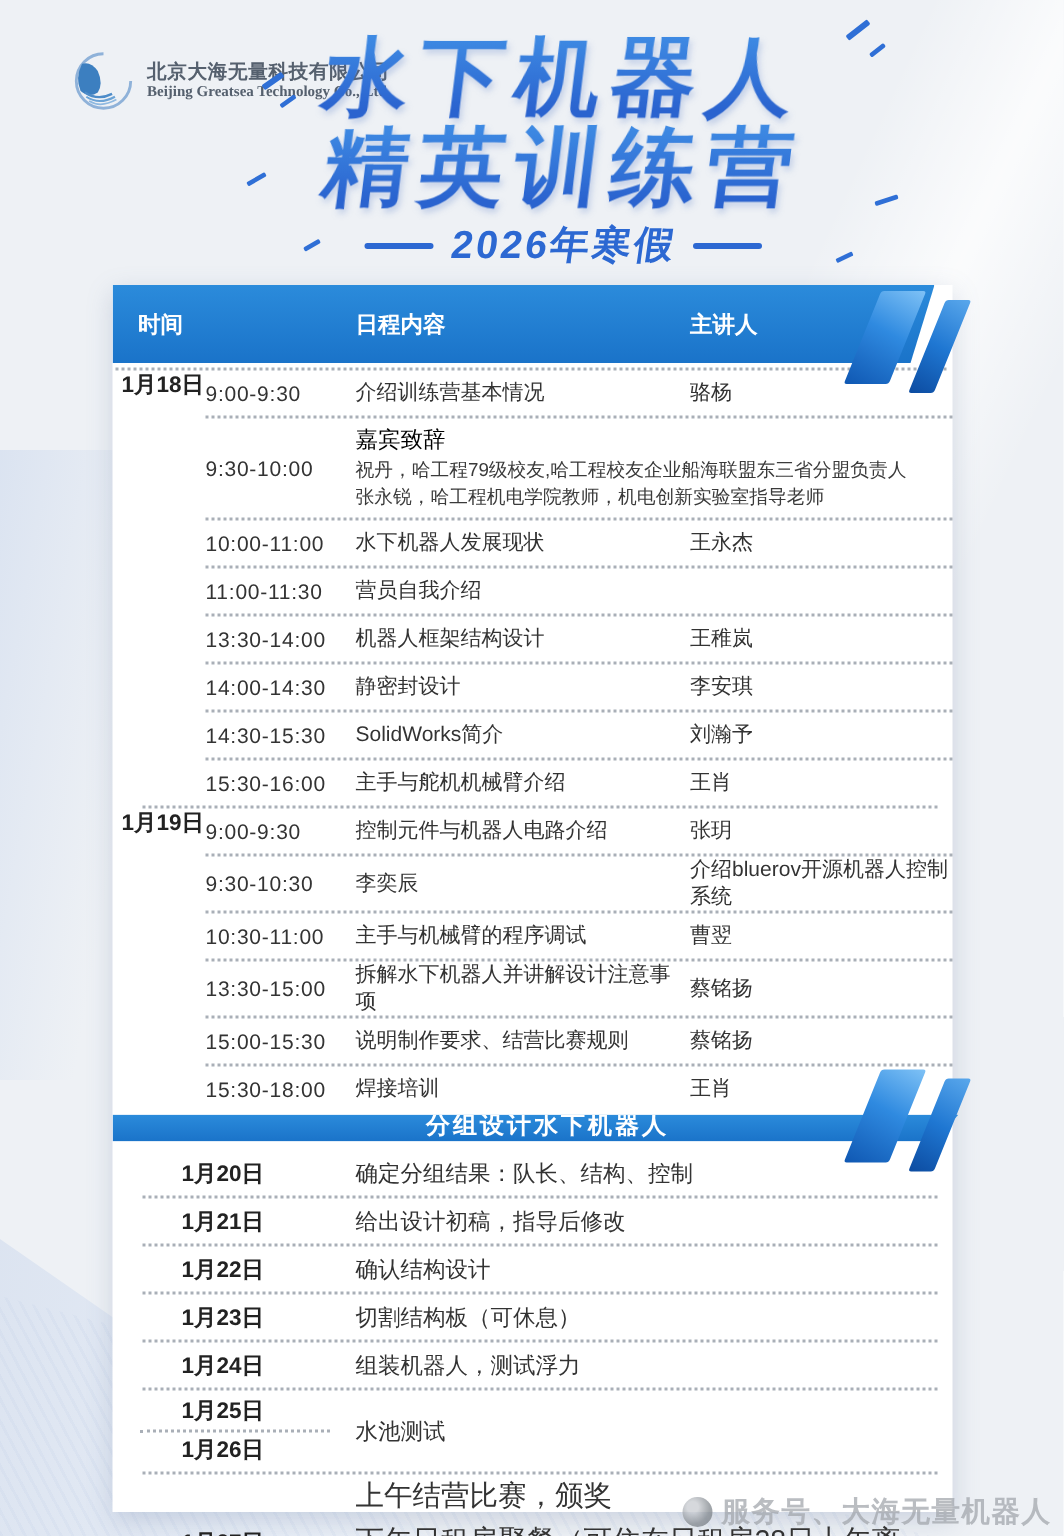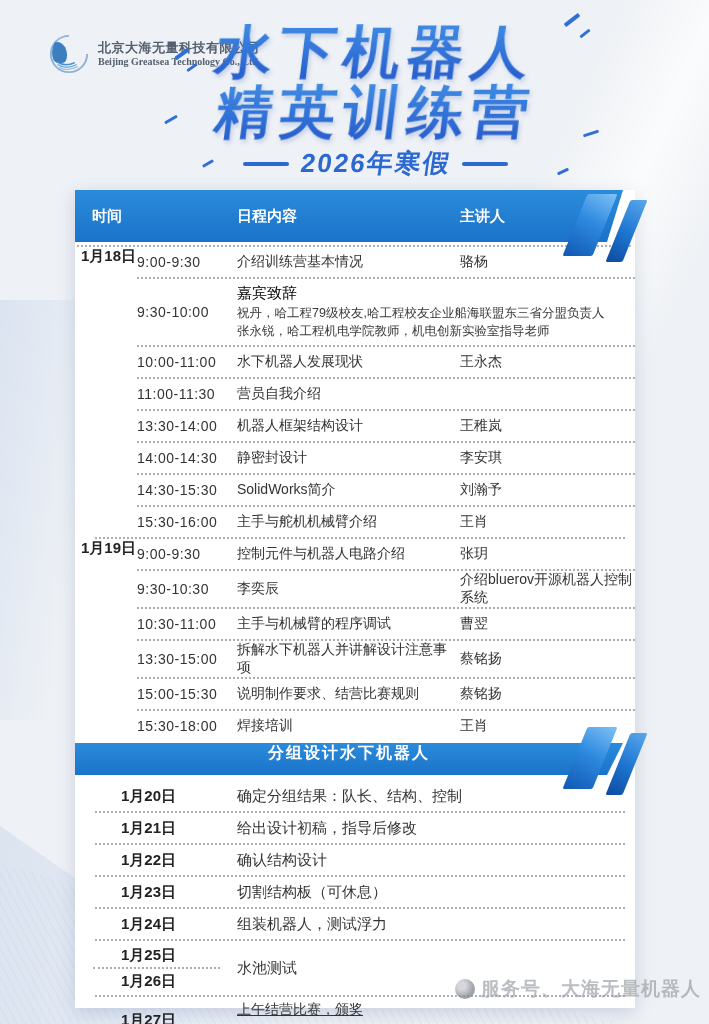--- a/index.html
+++ b/index.html
@@ -74,34 +74,34 @@
   .time{letter-spacing:.5px;white-space:nowrap;}
   .speaker{white-space:nowrap;}
   .content-multi{padding:3px 0;}
   .c-main{font-size:15px;color:#000000;margin-bottom:1px;}
   .c-sub{font-size:12.5px;color:#3a3a3a;line-height:1.45;white-space:nowrap;}
   .dv{border-top:2px dotted #a9afb7;height:0;}
   .dv-full{border-top:2px dotted #a9afb7;height:0;margin:0 10px 0 20px;}
   .dv-head{border-top:2px dotted #a9afb7;height:0;margin:3px 4px 0 2px;}
   
   .banner{margin-top:2px;}
-  .banner .bluebar{display:flex;align-items:flex-start;justify-content:center;height:32px;}
+  .banner .bluebar{display:flex;align-items:flex-end;justify-content:center;height:18px;padding-left:16px;}
   .banner-text{color:#fff;font-weight:bold;font-size:16px;letter-spacing:2px;}
   
   .drow{display:grid;grid-template-columns:162px 1fr;align-items:center;min-height:30px;}
   .drow .date{padding-left:46px;font-weight:bold;color:#222;font-size:15px;white-space:nowrap;}
   .drow .dcontent{font-size:15px;color:#333;}
   .drow.merged{min-height:54px;}
   .datecol2{display:flex;flex-direction:column;justify-content:center;}
   .datecol2 .date{line-height:24px;}
   .dv.short{width:127px;margin-left:18px;}
   .drow.last{min-height:46px;align-items:center;}
-  .two-line .l{font-size:14px;line-height:1.6;text-decoration:underline;}
-  
-  .watermark{position:absolute;right:8px;bottom:22px;display:flex;align-items:center;gap:6px;opacity:.75;}
+  .two-line .l{font-size:19px;line-height:1.6;}
+  
+  .watermark{position:absolute;right:8px;bottom:3px;display:flex;align-items:center;gap:6px;opacity:.75;}
   .wm-icon{width:20px;height:20px;border-radius:50%;
     background:radial-gradient(circle at 34% 34%,#c9ccd1 0 20%,#83898f 60%,#6e747a 100%);}
   .wm-text{font-size:19px;font-weight:bold;color:#a3a7ad;letter-spacing:1px;white-space:nowrap;}
 </style>
 </head>
 <body>
 
 <div class="bg-streak-tr"></div>
 <div class="bg-streak-l"></div>
 <div class="bg-corner-bl"></div>

